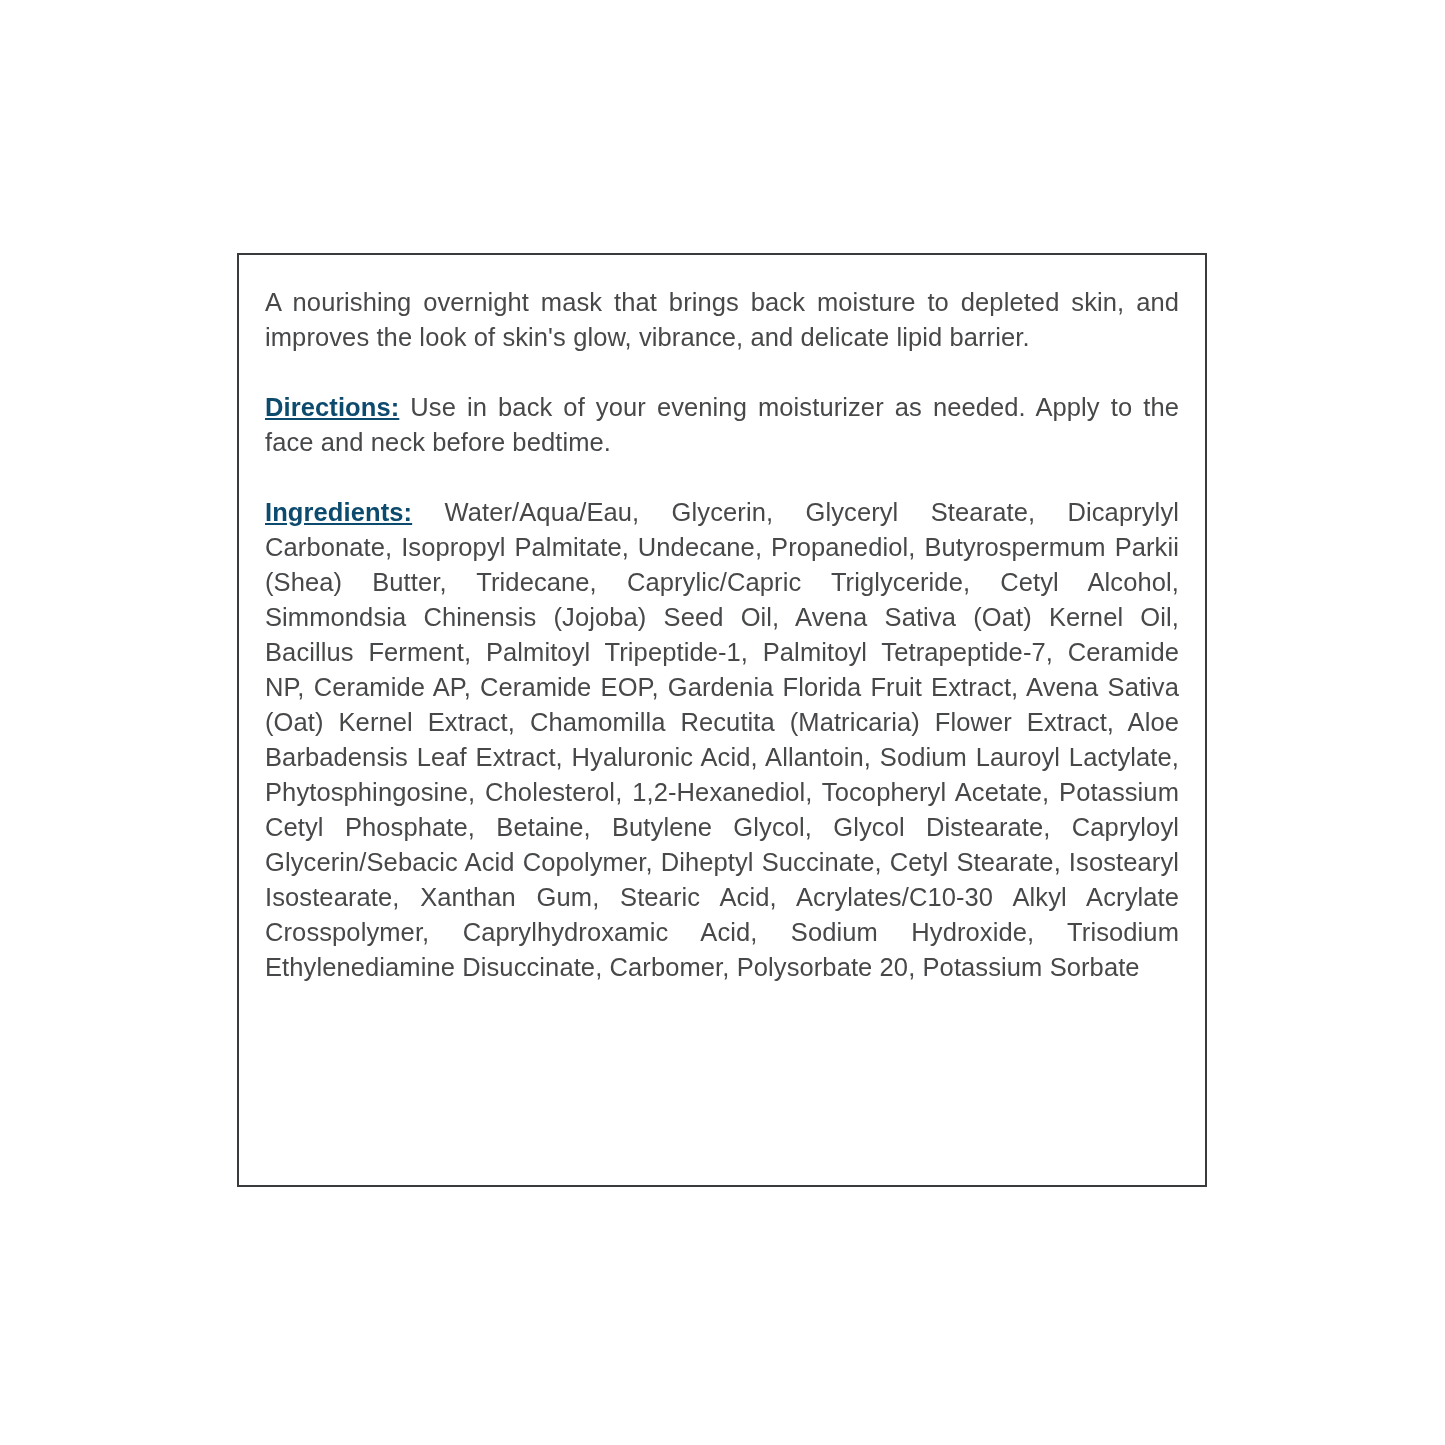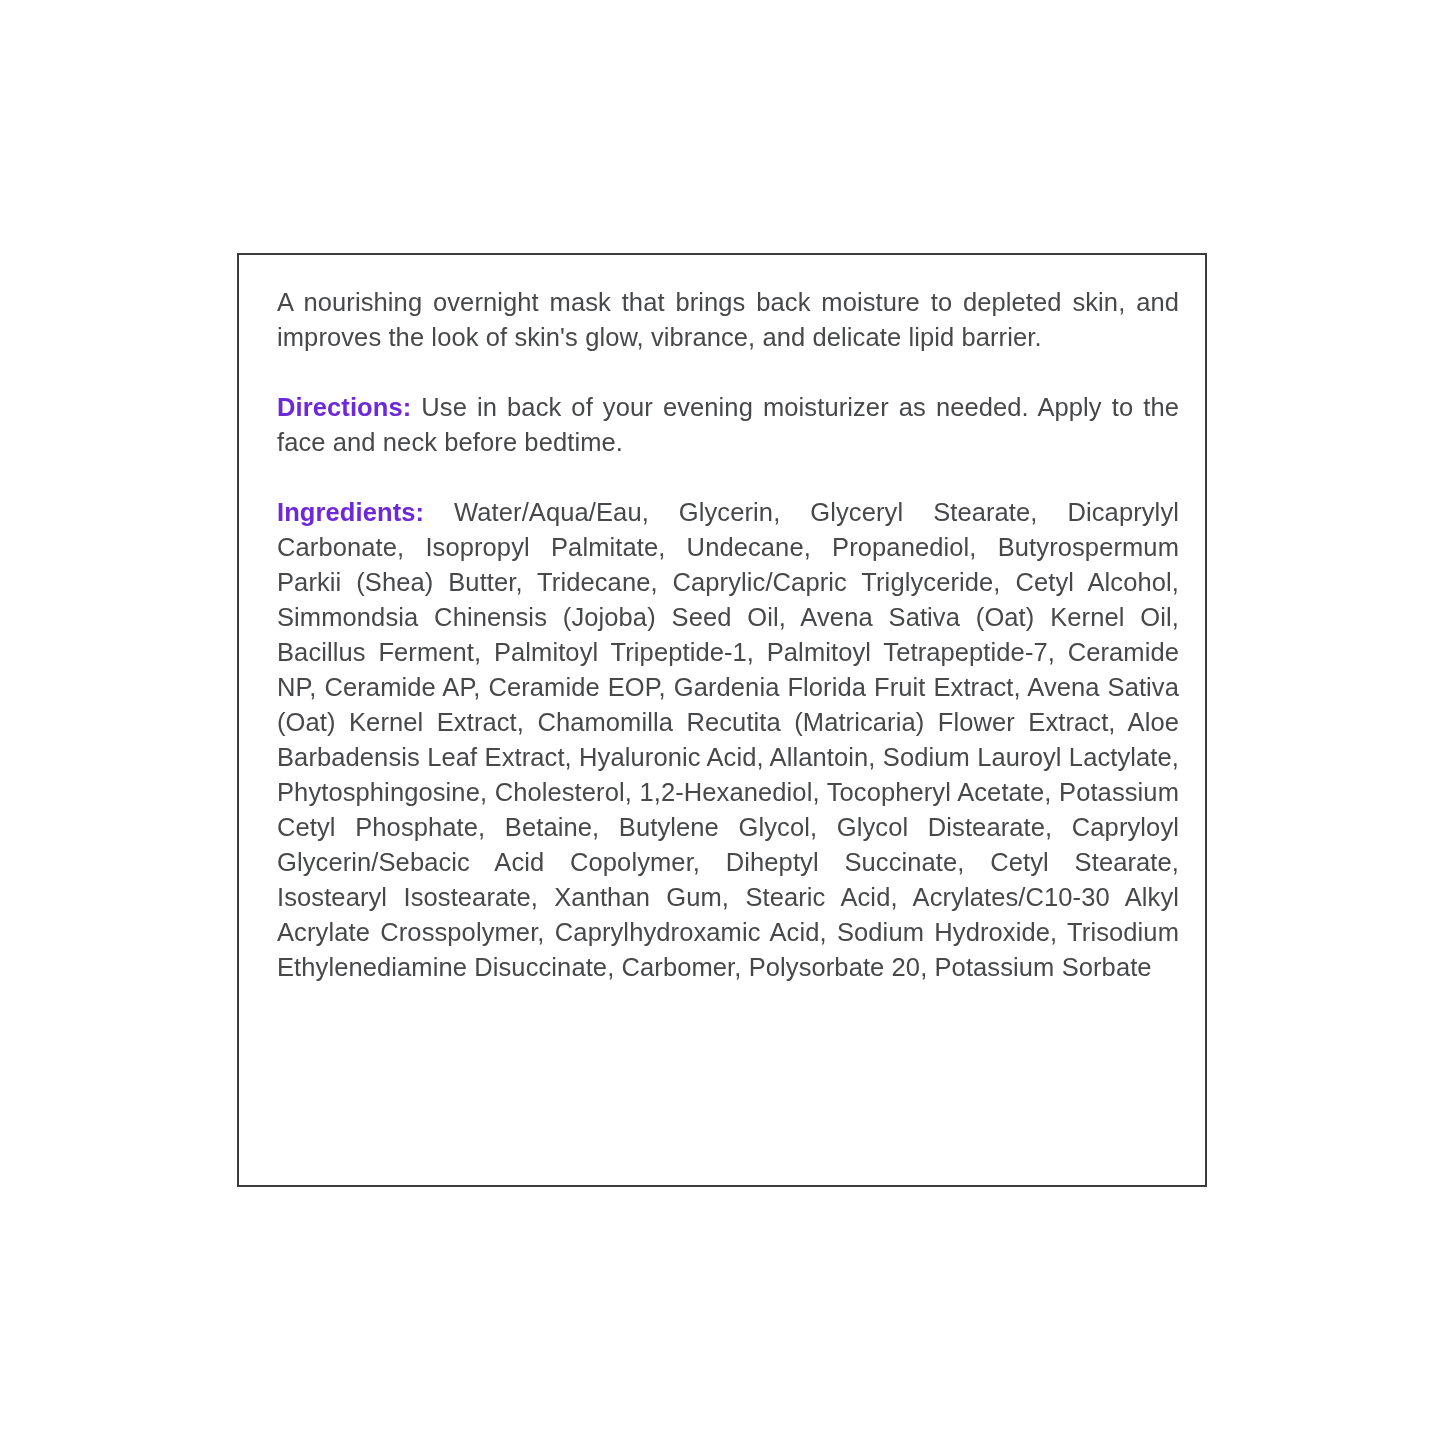--- a/index.html
+++ b/index.html
@@ -21,33 +21,34 @@
     top: 253px;
     width: 970px;
     height: 934px;
     box-sizing: border-box;
     border: 2px solid #3a3b3d;
     background: #ffffff;
     padding: 30px 26px 26px 26px;
     overflow: hidden;
   }
   .para {
-    margin: 0 0 35px 12px;
+    margin: 0 0 35px 0;
     font-size: 25.5px;
     line-height: 35px;
     color: #47484a;
     text-align: justify;
     letter-spacing: 0.1px;
   }
   .para:last-child {
     margin-bottom: 0;
   }
   .plabel {
     font-weight: 700;
-    color: #6d28d9;
+    color: #0c4a6e;
+    text-decoration: underline;
   }
 </style>
 </head>
 <body>
 
 <div class="page">
   <div class="label-box">
 
     <p class="para"><span>A nourishing overnight mask that brings back moisture to depleted skin, and improves the look of skin's glow, vibrance, and delicate lipid barrier.</span></p>
 

